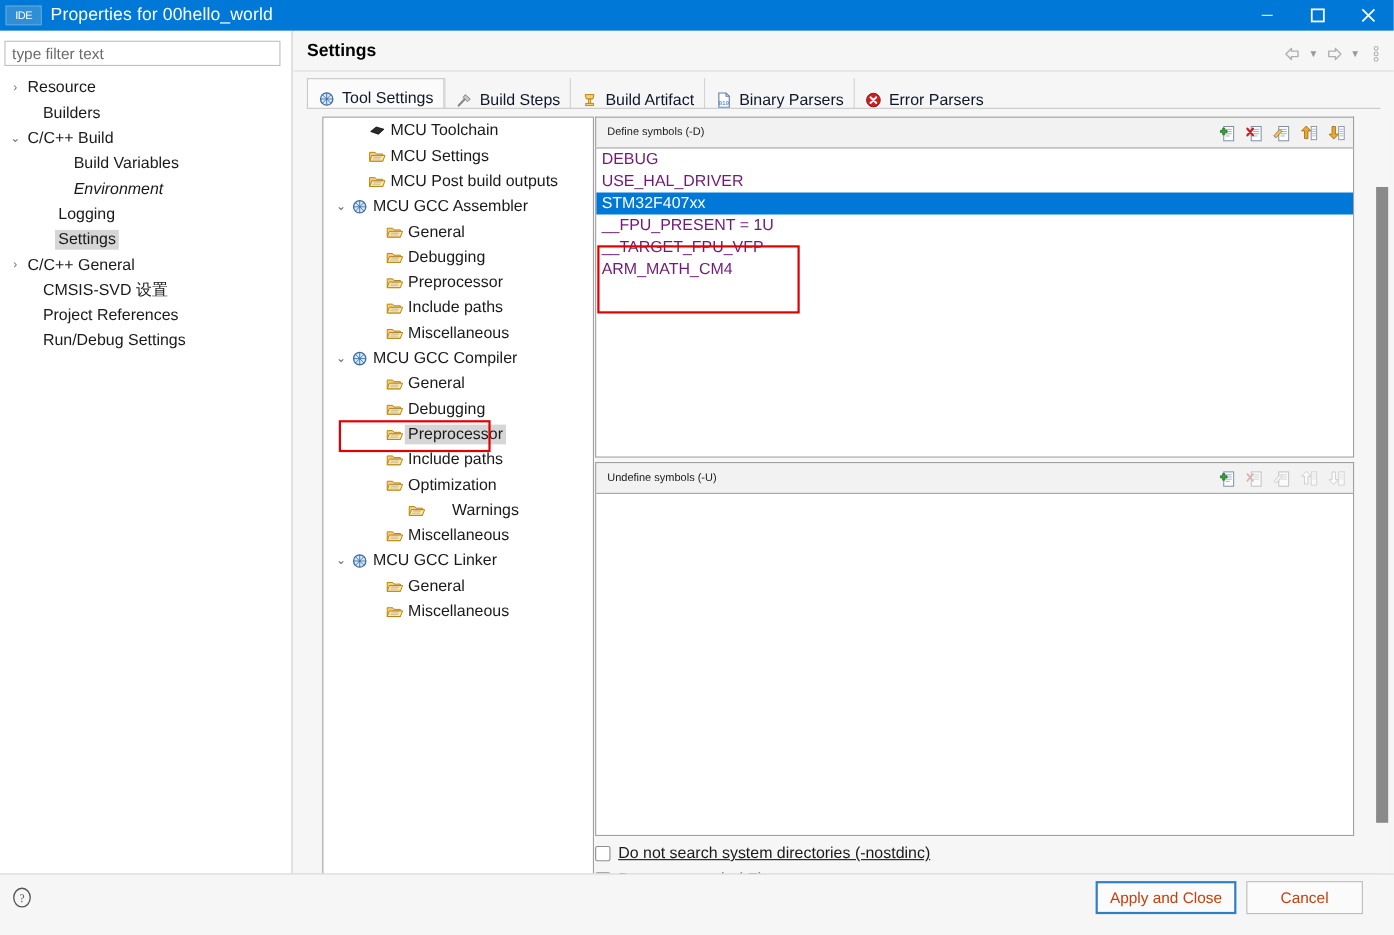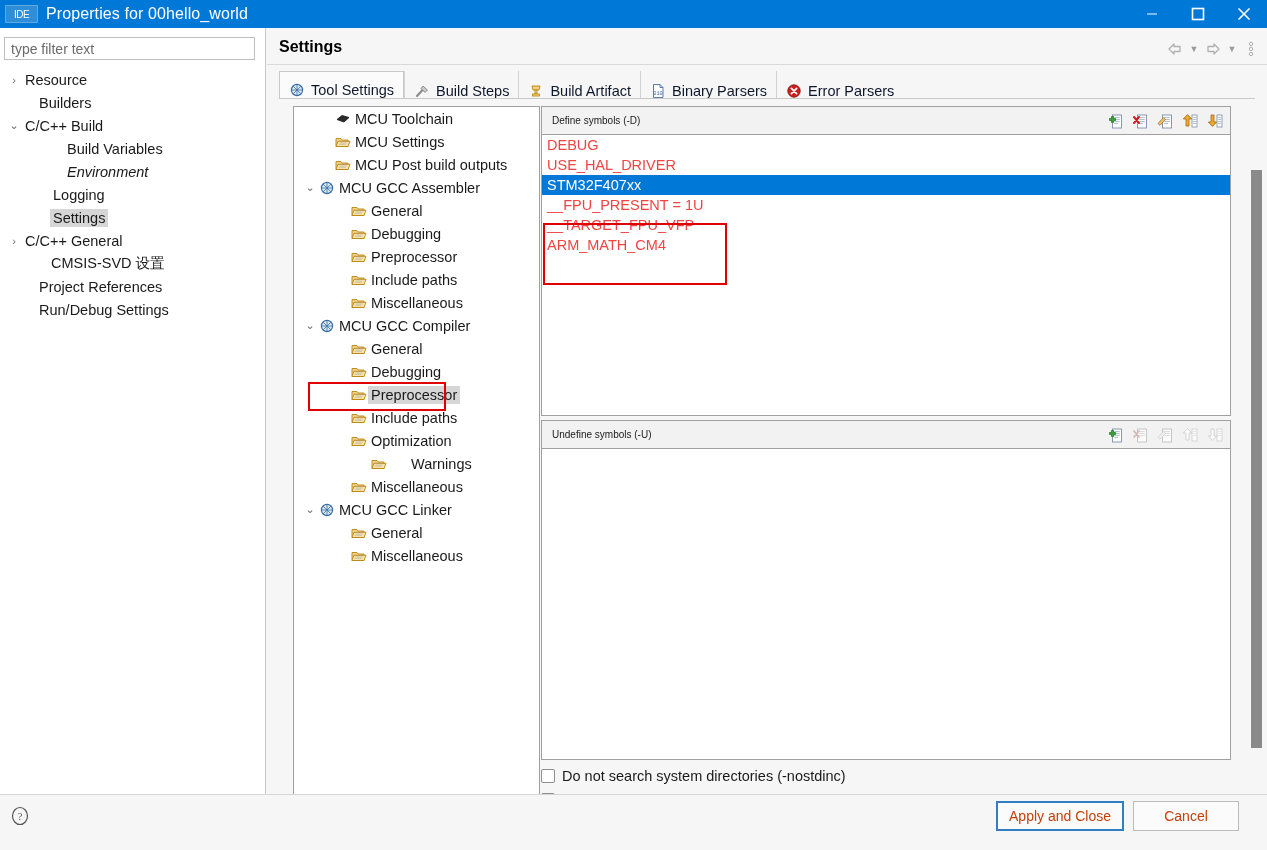--- a/index.html
+++ b/index.html
@@ -129,34 +129,34 @@
     display: flex; align-items: center;
   }
   .grp-title { margin-left: 10px; font-size: 10px; color: #1a1a1a; }
   .grp-tools { position: absolute; right: 5px; top: 3px; display: flex; gap: 3px; align-items: center; }
   .tbtn { width: 22px; height: 21px; display:flex; align-items:center; justify-content:center; }
   .grp-list {
     position: absolute; left: 0; top: 28px; width: 100%; bottom: 0;
     background: #ffffff; border: 1px solid #a0a0a0;
     overflow: hidden;
   }
-  .sym-row { height: 20px; line-height: 20px; padding-left: 5px; font-size: 14.5px; color:#ef4444; cursor: default; }
+  .sym-row { height: 20px; line-height: 20px; padding-left: 5px; font-size: 14.5px; color:#701a75; cursor: default; }
   .sym-row.selected { background: #0078d7; color: #ffffff; }
   #define-hl {
     position: absolute; left: 1px; top: 88px; width: 184px; height: 62px;
     border: 2px solid #e00000; pointer-events: none;
   }
 
   
   #undefine-group {
     position: absolute; left: 274px; top: 392px; width: 690px; height: 340px;
   }
 
   
-  #checkbox-area { position: absolute; left: 274px; top: 736px; }
+  #checkbox-area { position: absolute; left: 274px; top: 736px; text-decoration: underline; }
   .cb-row { display: flex; align-items: center; height: 24px; font-size: 14.5px; }
   .cb-box {
     width: 14px; height: 14px; border: 1px solid #8e8e8e; background: #ffffff;
     border-radius: 2px; margin-right: 7px;
   }
 
   
   #page-scroll {
     position: absolute; left: 982px; top: 78px; width: 15px; height: 705px;
     background: #f6f6f6;
@@ -239,21 +239,21 @@
         <span class="nav-label">Logging</span>
       </div>
       <div class="nav-row selected" style="padding-left: 34px;">
         <span class="nav-arrow"></span>
         <span class="nav-label">Settings</span>
       </div>
       <div class="nav-row" style="padding-left: 6px;">
         <span class="nav-arrow">›</span>
         <span class="nav-label">C/C++ General</span>
       </div>
-      <div class="nav-row" style="padding-left: 32px; align-items: center;">
+      <div class="nav-row" style="padding-left: 20px; align-items: center;">
         <span class="nav-arrow"></span>
         <span class="nav-label">CMSIS-SVD 设置</span>
       </div>
       <div class="nav-row" style="padding-left: 20px;">
         <span class="nav-arrow"></span>
         <span class="nav-label">Project References</span>
       </div>
       <div class="nav-row" style="padding-left: 20px;">
         <span class="nav-arrow"></span>
         <span class="nav-label">Run/Debug Settings</span>

